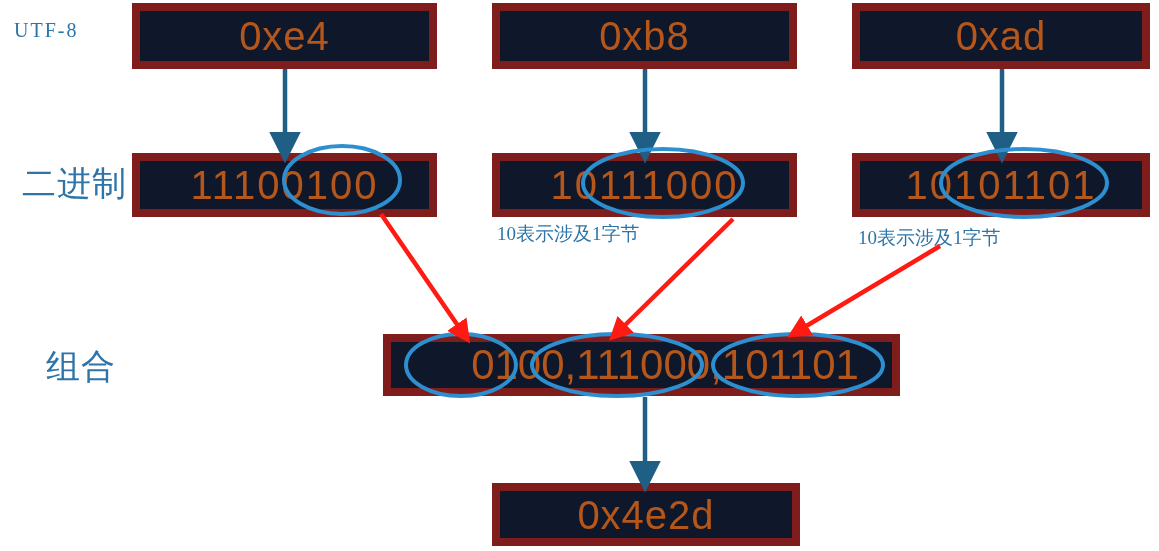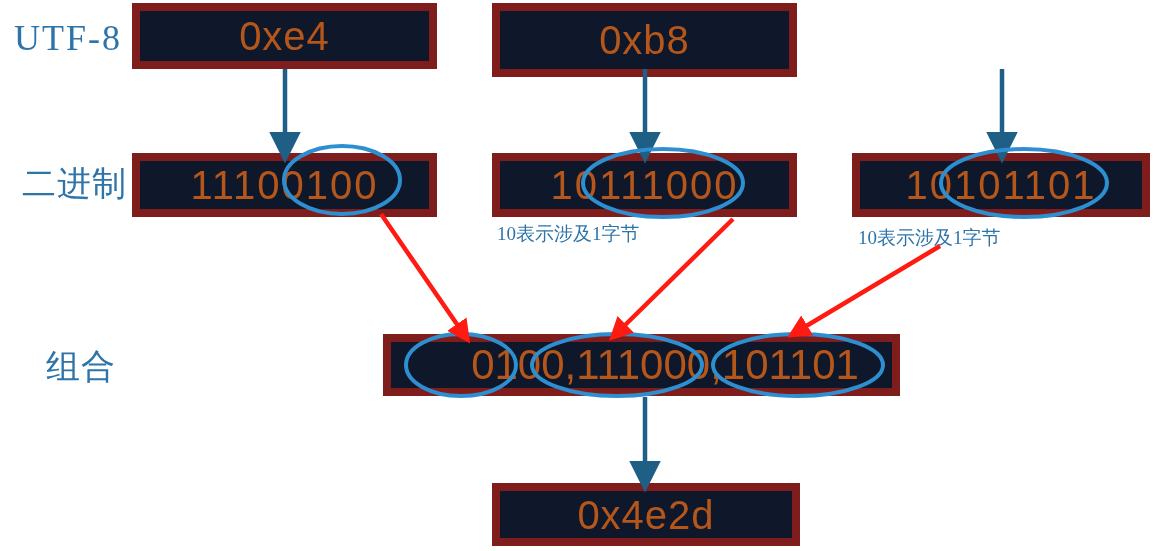--- a/index.html
+++ b/index.html
@@ -18,21 +18,21 @@
   .row-label {
     position: absolute;
     color: #2E74A8;
     font-family: "Liberation Serif", "DejaVu Serif", serif;
     font-size: 34px;
     line-height: 1;
     white-space: nowrap;
     letter-spacing: 1px;
   }
   .row-label.latin {
-    font-size: 36px;
+    font-size: 20px;
     letter-spacing: 2px;
   }
   .val-box {
     position: absolute;
     box-sizing: border-box;
     border: 8px solid #7f1d1d;
     background: #0f172a;
     display: flex;
     align-items: center;
     justify-content: center;
@@ -75,24 +75,27 @@
 <body>
 
 <div id="stage">
 
   <div class="row-label latin" style="left:14px; top:20px;">UTF-8</div>
 
   <div class="val-box" style="left:132px; top:3px; width:305px; height:66px;">
     <span class="val-text">0xe4</span>
   </div>
 
-  <div class="val-box" style="left:492px; top:3px; width:305px; height:74px;">
+  <div class="val-box" style="left:492px; top:3px; width:305px; height:66px;">
     <span class="val-text">0xb8</span>
   </div>
 
+  <div class="val-box" style="left:852px; top:3px; width:298px; height:66px;">
+    <span class="val-text">0xad</span>
+  </div>
 
   <div class="row-label" style="left:22px; top:167px;">二进制</div>
 
   <div class="val-box binary" style="left:132px; top:153px; width:305px; height:64px;">
     <span class="val-text">11100100</span>
   </div>
 
   <div class="val-box binary" style="left:492px; top:153px; width:305px; height:64px;">
     <span class="val-text">10111000</span>
   </div>

